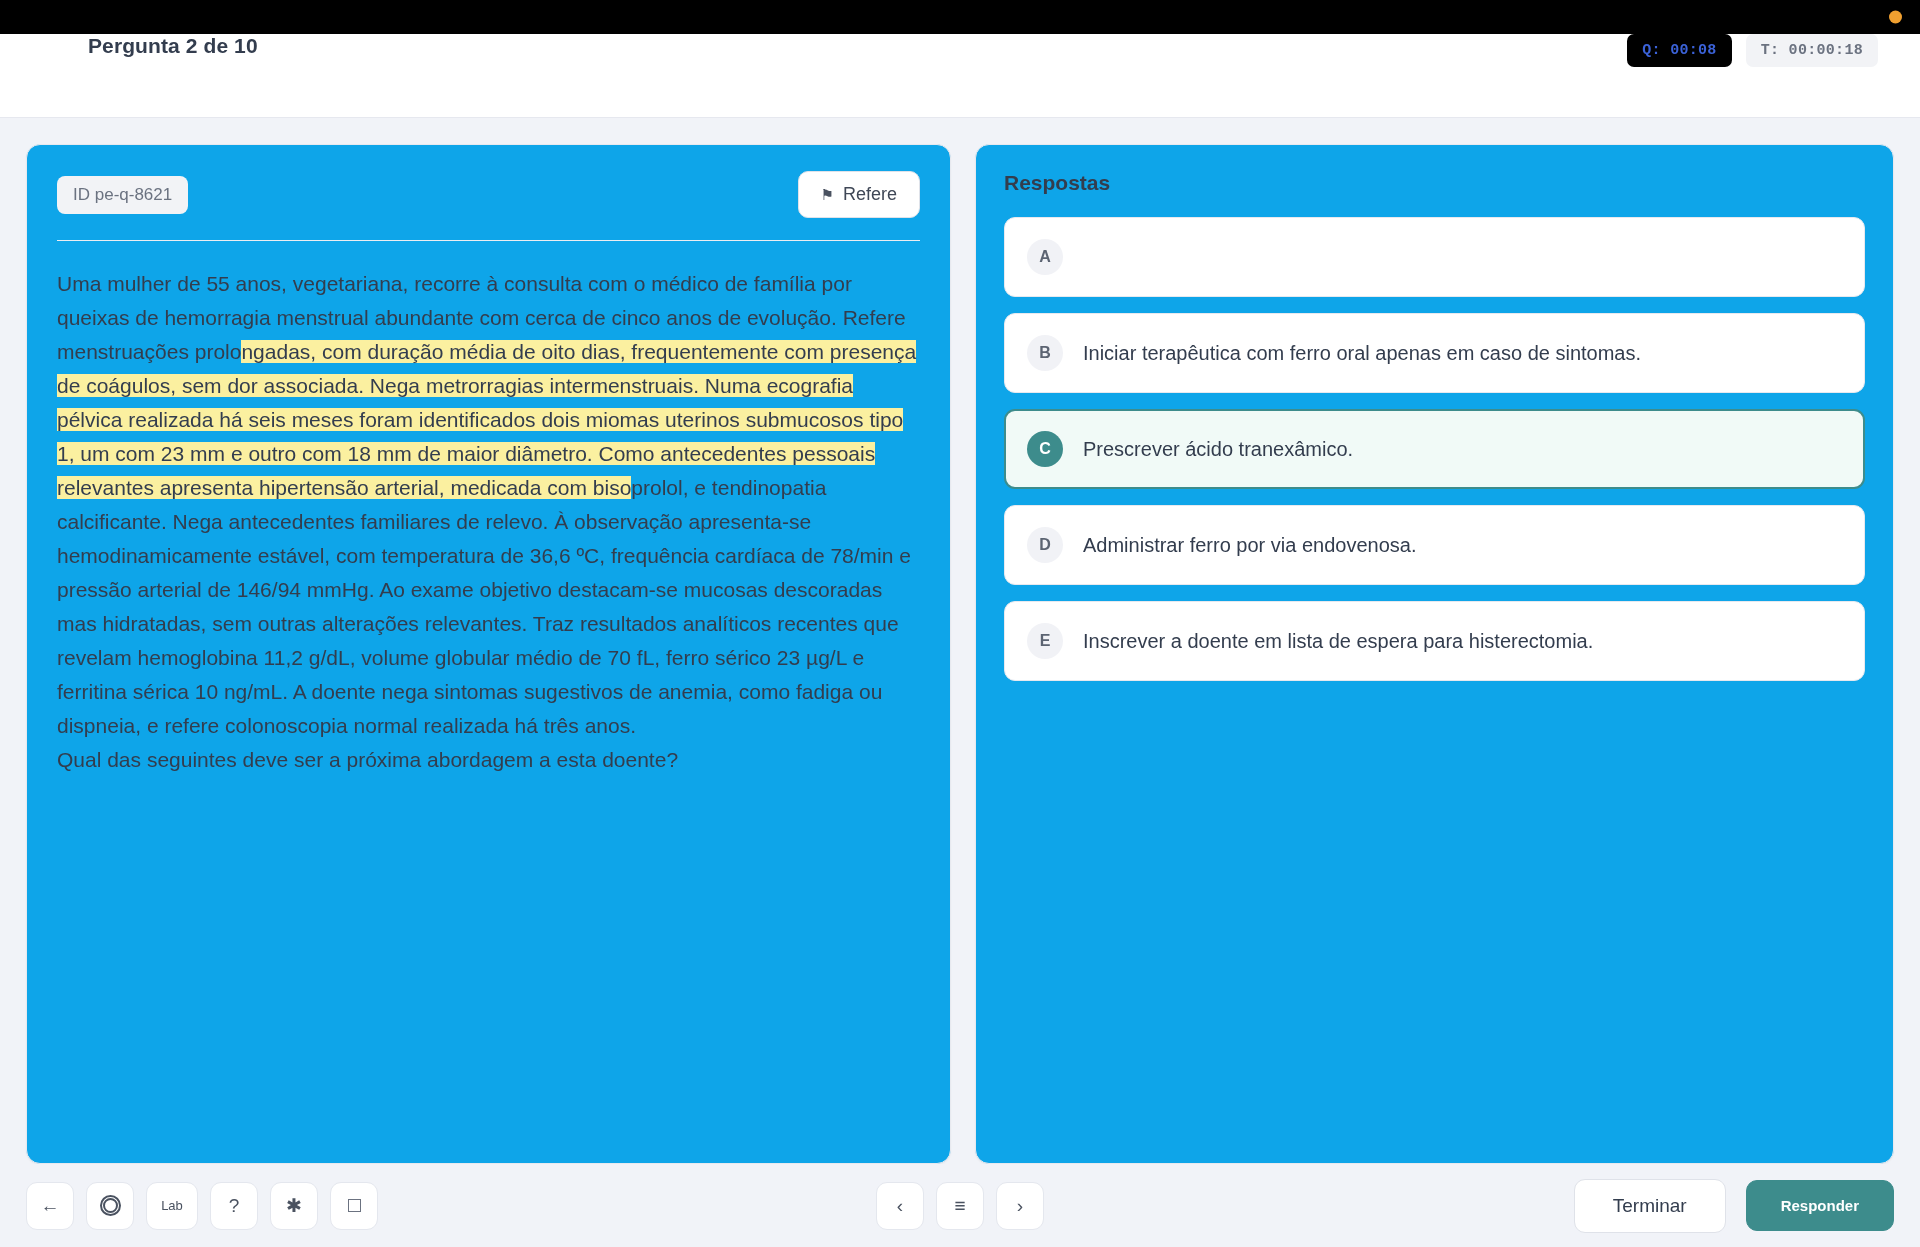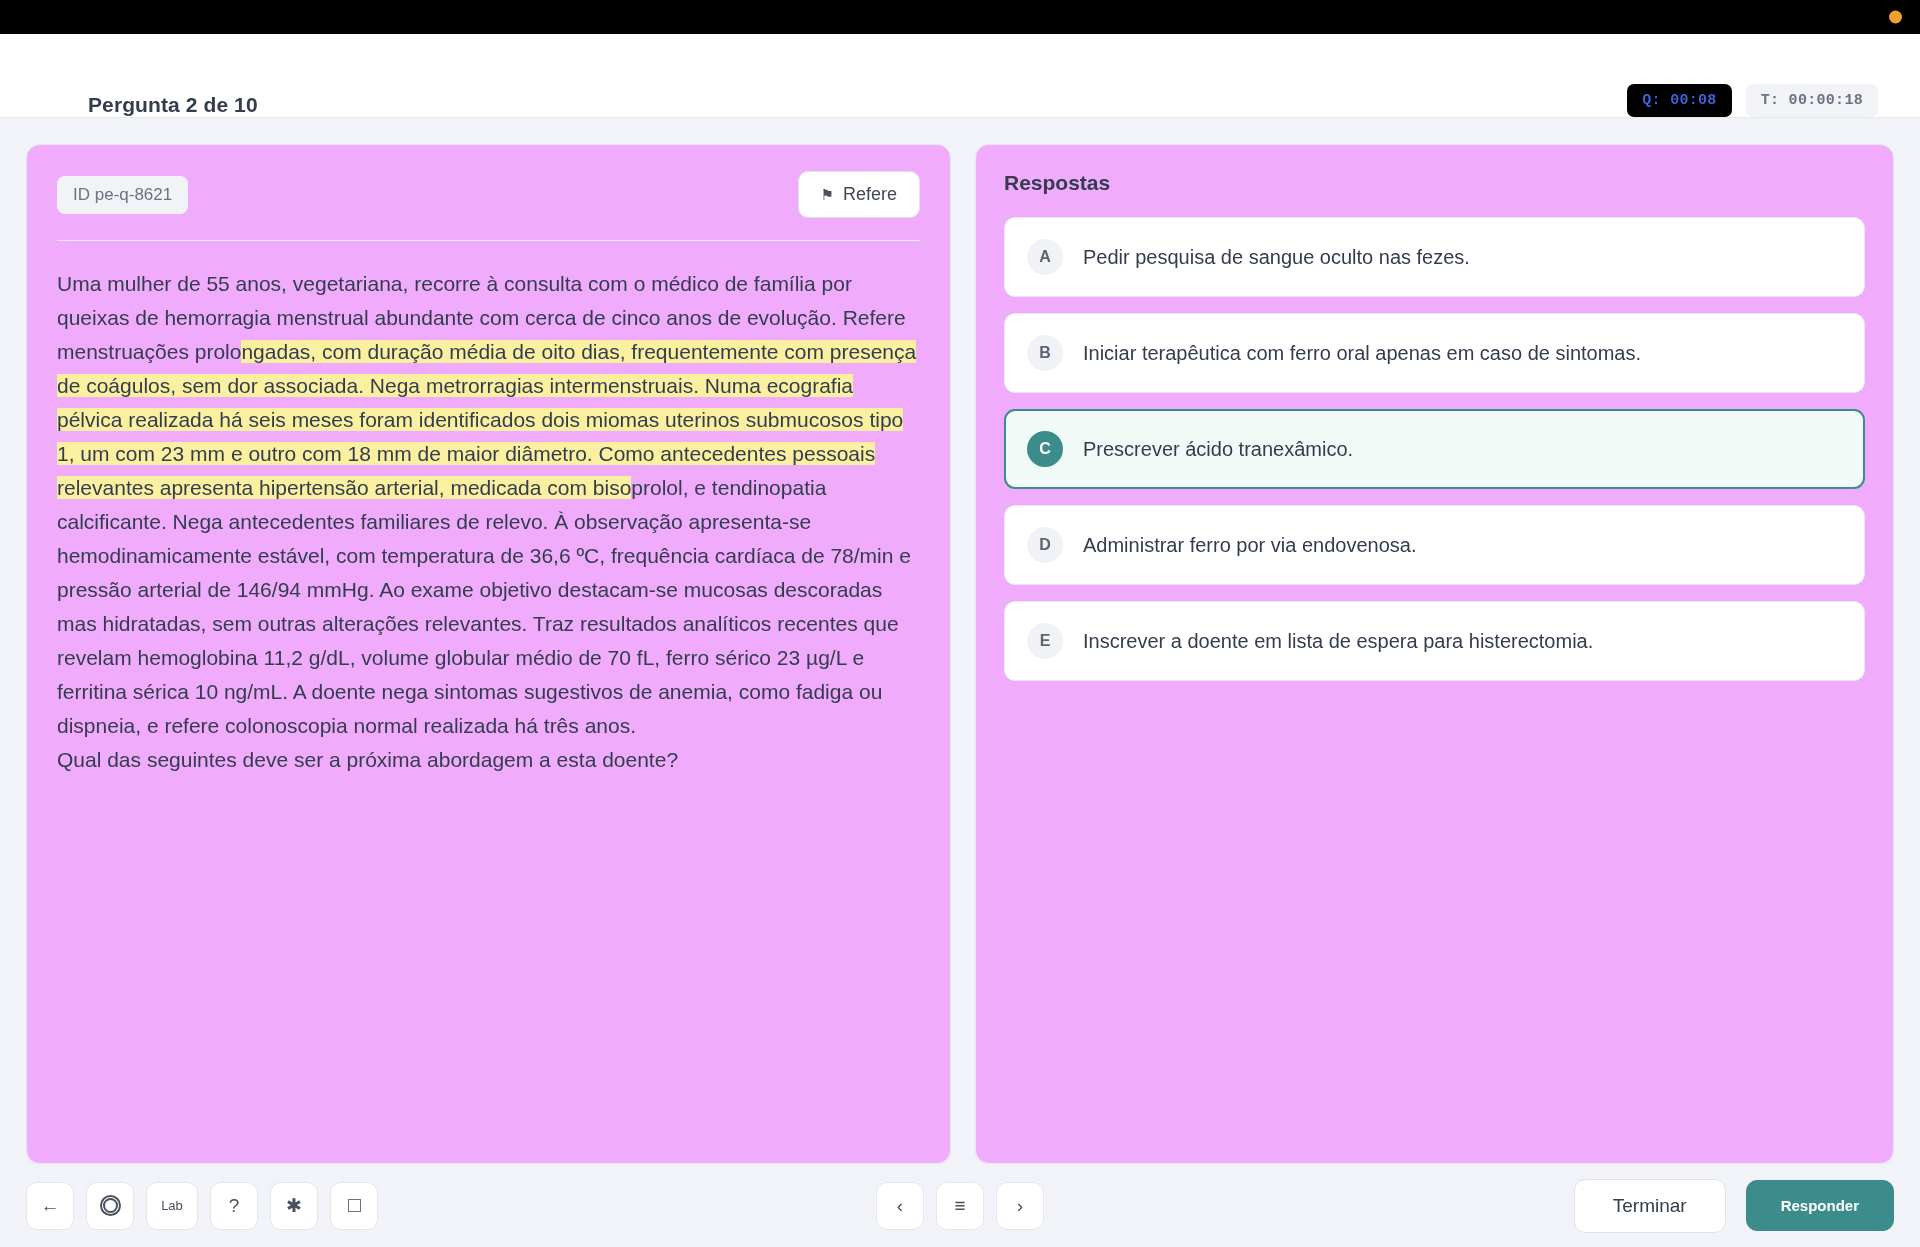--- a/index.html
+++ b/index.html
@@ -28,21 +28,21 @@
     border-radius: 50%;
     background: #f0a030;
   }
 
   
   .header {
     height: 84px;
     background: #ffffff;
     border-bottom: 1px solid #e6e8ef;
     display: flex;
-    align-items: flex-end;
+    align-items: flex-start;
     justify-content: space-between;
     padding: 0 42px 0 88px;
   }
   .header-title {
     font-size: 21px;
     font-weight: 700;
     color: #333d4e;
     letter-spacing: .1px;
   }
   .timers { display: flex; align-items: center; gap: 14px; }
@@ -59,21 +59,21 @@
 
   
   .main {
     display: flex;
     gap: 24px;
     padding: 26px 26px 0 26px;
     height: 1046px;
   }
 
   .card {
-    background: #f0abfc;
+    background: #0ea5e9;
     border: 1px solid #e7e9ef;
     border-radius: 14px;
     box-shadow: 0 1px 2px rgba(20,28,48,.04);
   }
 
   
   .question-card {
     width: 925px;
     flex: 0 0 925px;
     padding: 26px 30px 30px 30px;
@@ -268,21 +268,20 @@
       <p id="stem"><span>Uma mulher de 55 anos, vegetariana, recorre à consulta com o médico de família por queixas de hemorragia menstrual abundante com cerca de cinco anos de evolução. Refere menstruações prolo</span><mark>ngadas, com duração média de oito dias, frequentemente com presença de coágulos, sem dor associada. Nega metrorragias intermenstruais. Numa ecografia pélvica realizada há seis meses foram identificados dois miomas uterinos submucosos tipo 1, um com 23 mm e outro com 18 mm de maior diâmetro. Como antecedentes pessoais relevantes apresenta hipertensão arterial, medicada com biso</mark><span>prolol, e tendinopatia calcificante. Nega antecedentes familiares de relevo. À observação apresenta-se hemodinamicamente estável, com temperatura de 36,6 ºC, frequência cardíaca de 78/min e pressão arterial de 146/94 mmHg. Ao exame objetivo destacam-se mucosas descoradas mas hidratadas, sem outras alterações relevantes. Traz resultados analíticos recentes que revelam hemoglobina 11,2 g/dL, volume globular médio de 70 fL, ferro sérico 23 µg/L e ferritina sérica 10 ng/mL. A doente nega sintomas sugestivos de anemia, como fadiga ou dispneia, e refere colonoscopia normal realizada há três anos.</span></p>
       <p>Qual das seguintes deve ser a próxima abordagem a esta doente?</p>
     </div>
   </div>
 
   <div class="card answers-card">
     <div class="answers-title">Respostas</div>
     <div class="answer-list" id="answer-list">
         <div class="answer">
           <span class="answer-letter">A</span>
-          <span class="answer-text">Pedir pesquisa de sangue oculto nas fezes.</span>
         </div>
         <div class="answer">
           <span class="answer-letter">B</span>
           <span class="answer-text">Iniciar terapêutica com ferro oral apenas em caso de sintomas.</span>
         </div>
         <div class="answer selected">
           <span class="answer-letter">C</span>
           <span class="answer-text">Prescrever ácido tranexâmico.</span>
         </div>
         <div class="answer">

